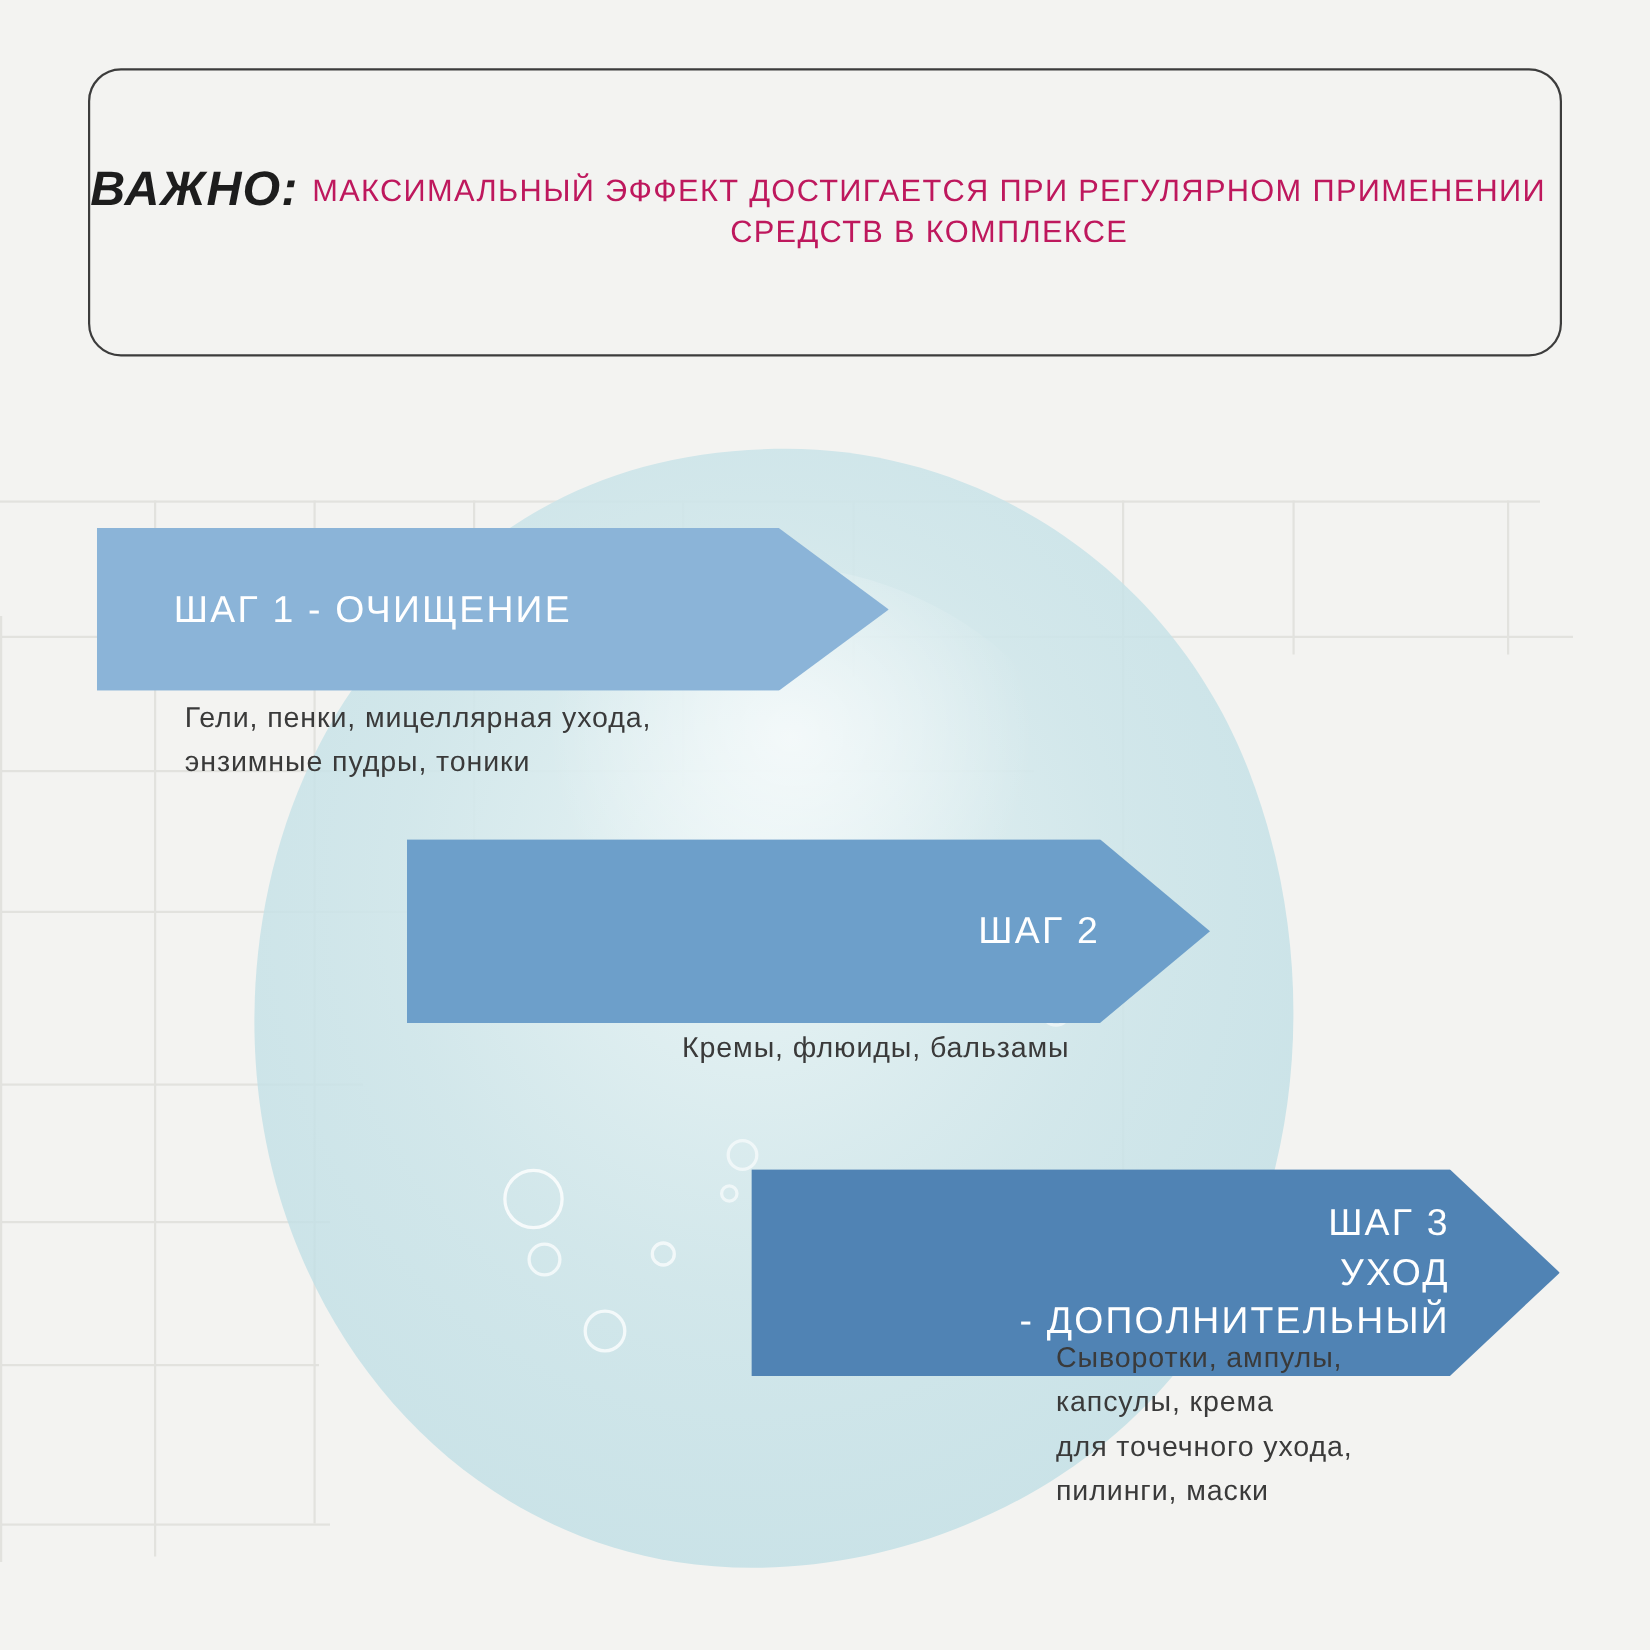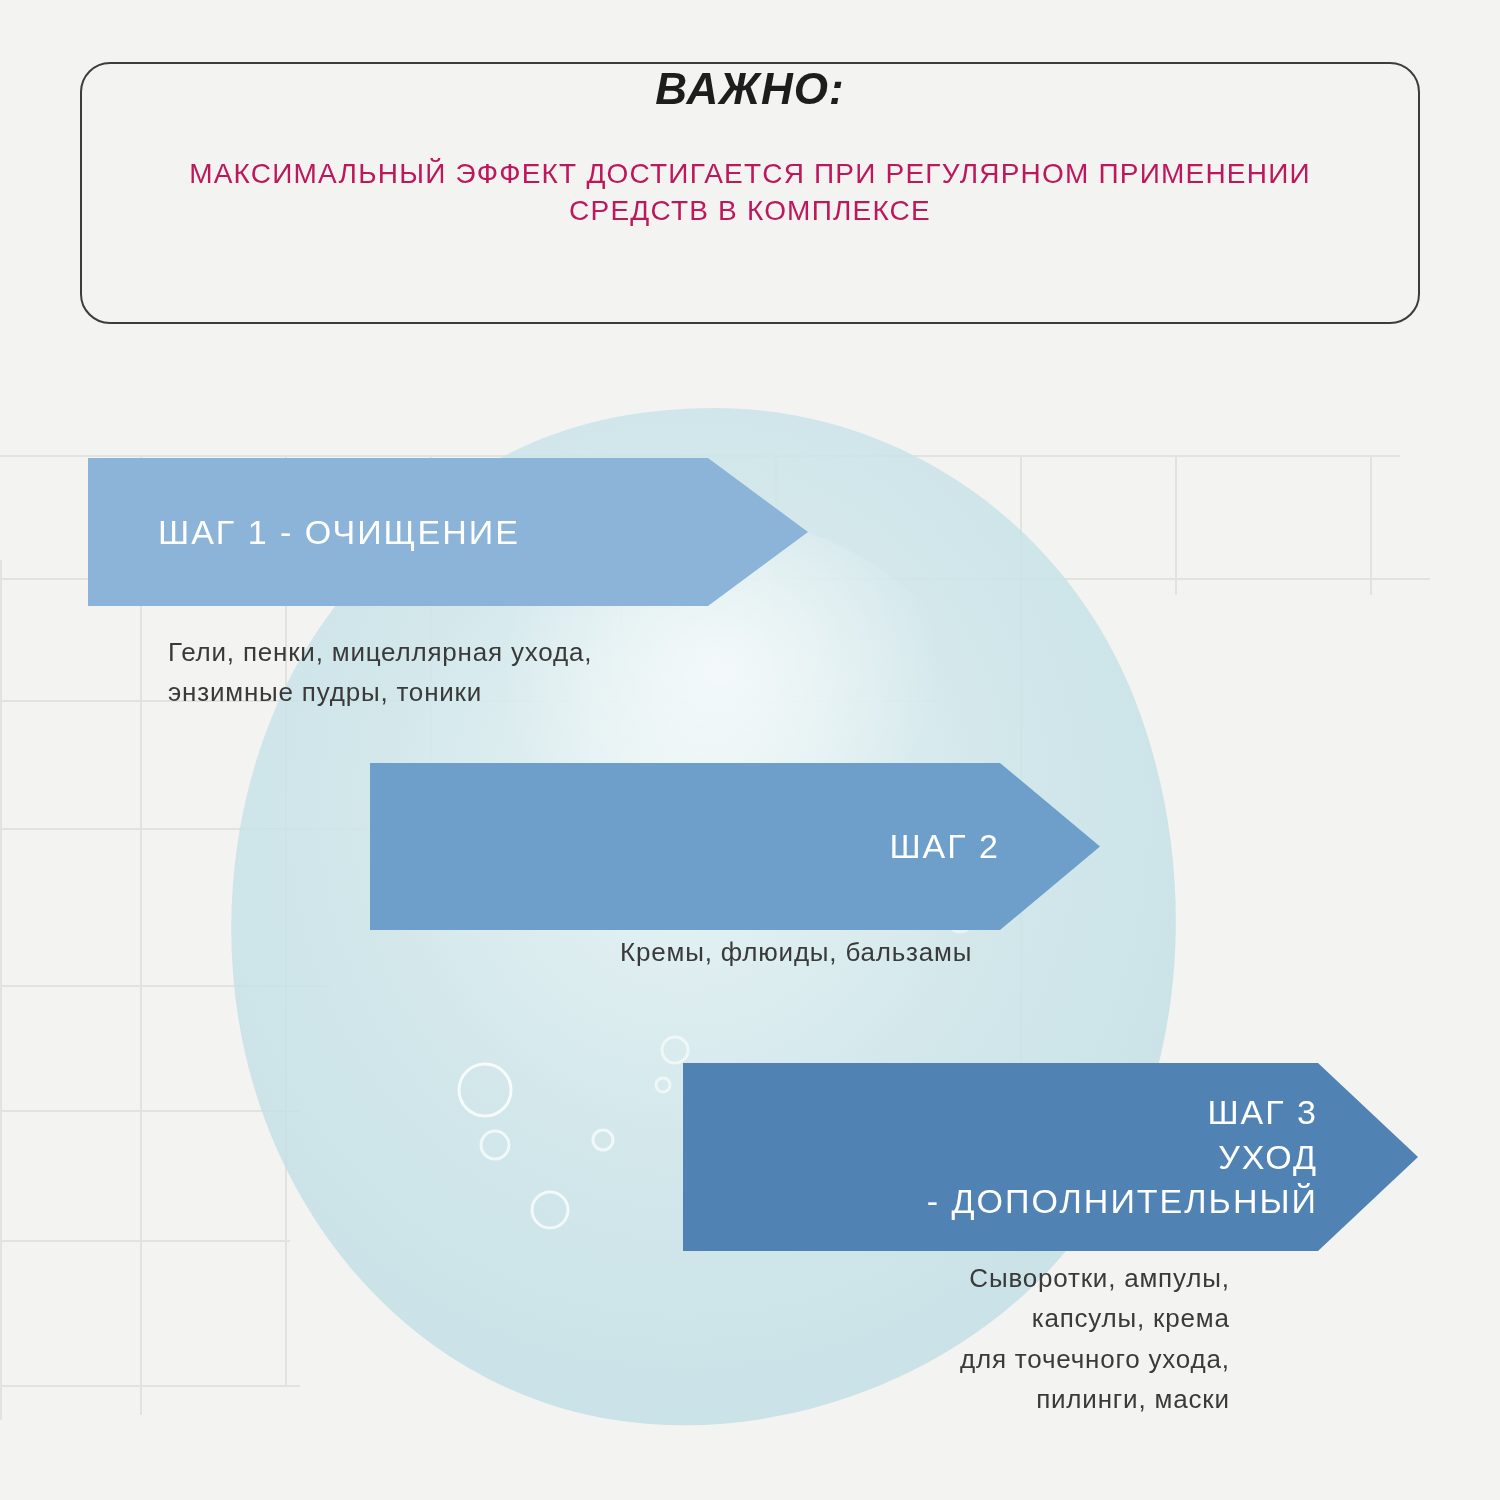--- a/index.html
+++ b/index.html
@@ -44,21 +44,21 @@
     position: absolute;
     left: 80px;
     top: 62px;
     width: 1340px;
     height: 262px;
     box-sizing: border-box;
     border: 2px solid #3c3c3c;
     border-radius: 30px;
     background: transparent;
     display: flex;
-    flex-direction: column;
+    flex-direction: row;
     align-items: center;
     justify-content: flex-start;
   }
   .note-title {
     font-size: 44px;
     font-style: italic;
     font-weight: bold;
     color: #1d1d1d;
     letter-spacing: 1px;
     margin-bottom: 42px;
@@ -78,21 +78,21 @@
     box-sizing: border-box;
     display: flex;
     align-items: center;
     color: #ffffff;
     font-size: 34px;
     letter-spacing: 2px;
     line-height: 1.32;
   }
   .step-1 {
     left: 88px;
-    top: 458px;
+    top: 480px;
     width: 720px;
     height: 148px;
     background: #8bb4d8;
     clip-path: polygon(0 0, 620px 0, 720px 50%, 620px 100%, 0 100%);
     padding-left: 70px;
     justify-content: flex-start;
   }
   .step-2 {
     left: 370px;
     top: 763px;
@@ -121,21 +121,21 @@
   .caption {
     position: absolute;
     font-size: 26px;
     color: #3a3a3a;
     line-height: 1.55;
     letter-spacing: 0.8px;
     white-space: pre-line;
   }
   .cap-1 { left: 168px; top: 632px; }
   .cap-2 { left: 620px; top: 932px; }
-  .cap-3 { left: 960px; top: 1258px; text-align: right; }
+  .cap-3 { left: 960px; top: 1214px; }
 </style>
 </head>
 <body>
 
 <div class="canvas">
 
   <div class="grid-layer">
     <div class="grid-line-h" style="top:455px; left:0; width:1400px;"></div>
     <div class="grid-line-h" style="top:578px; left:0; width:1430px;"></div>
     <div class="grid-line-h" style="top:700px; left:0; width:940px;"></div>

